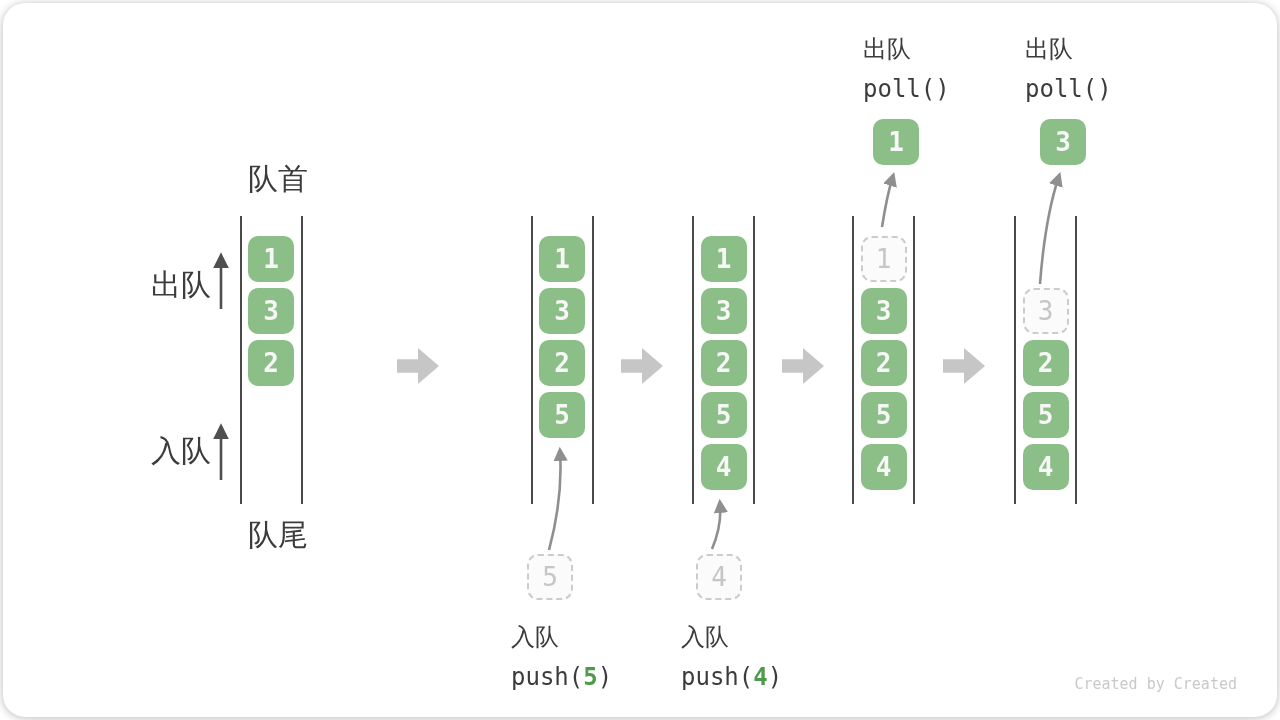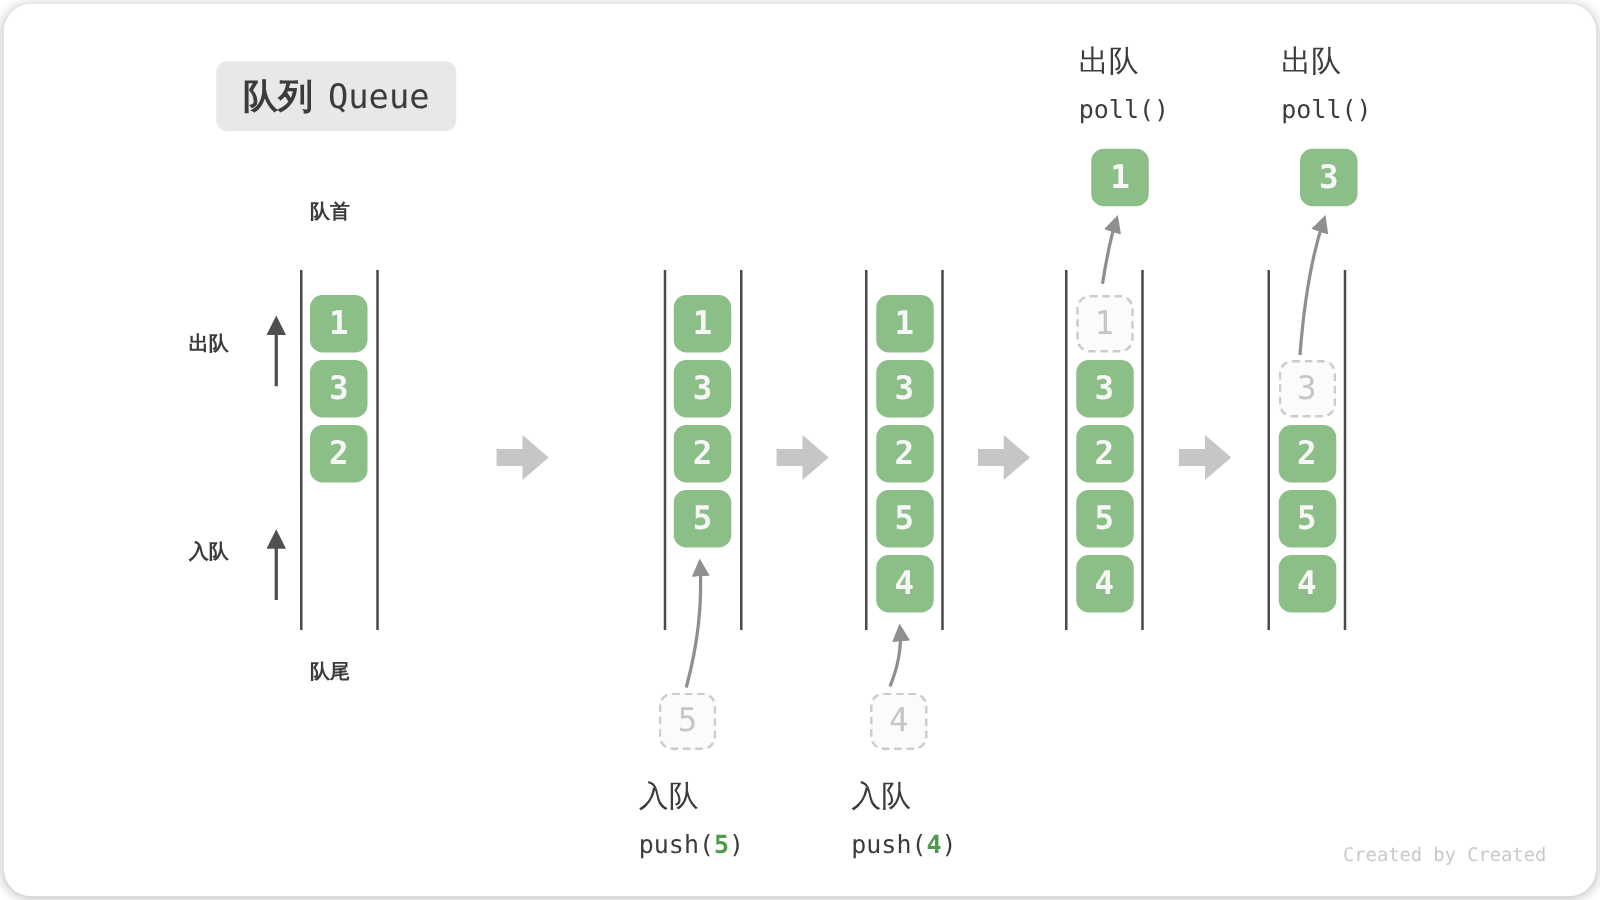--- a/index.html
+++ b/index.html
@@ -7,58 +7,54 @@
          font-family:"DejaVu Sans","Liberation Sans",sans-serif;}
   .card{position:absolute;left:3px;top:3px;right:3px;bottom:3px;background:#ffffff;
         border-radius:22px;box-shadow:0 1px 9px rgba(0,0,0,0.28);}
   
   .title-badge{position:absolute;left:170px;top:46px;width:192px;height:56px;
                background:var(--badge-bg);border-radius:9px;display:flex;
                align-items:center;justify-content:center;gap:12px;}
   .title-zh{font-size:28px;font-weight:700;color:var(--text-dark);}
   .title-en{font-size:27px;font-family:"DejaVu Sans Mono","Liberation Mono",monospace;color:var(--text-dark);}
   
-  .side-label{position:absolute;font-size:16px;font-weight:700;color:var(--text-dark);white-space:nowrap;}
+  .side-label{position:absolute;font-size:30px;font-weight:400;color:var(--text-dark);white-space:nowrap;}
   .lbl-front{left:245px;top:156px;}
-  .lbl-rear{left:245px;top:524px;}
+  .lbl-rear{left:245px;top:512px;}
   .lbl-dequeue{left:148px;top:262px;}
   .lbl-enqueue{left:148px;top:428px;}
   
   .wall{position:absolute;width:2px;background:var(--wall);}
   .element{position:absolute;width:46px;height:46px;border-radius:10px;
            display:flex;align-items:center;justify-content:center;
            font-family:"DejaVu Sans Mono","Liberation Mono",monospace;
            font-size:26px;box-sizing:border-box;}
   .element.solid{background:var(--element);color:#f7f7f7;font-weight:700;}
   .element.ghost{background:#fbfbfb;border:2px dashed var(--ghost-border);
                  color:var(--ghost-text);font-weight:400;border-radius:11px;}
   
   .block-arrow{position:absolute;top:345px;width:42px;height:36px;background:var(--arrow-block);
                clip-path:polygon(0 31%,50% 31%,50% 0,100% 50%,50% 100%,50% 69%,0 69%);}
   
   .overlay{position:absolute;left:0;top:0;width:1280px;height:720px;pointer-events:none;}
   
   .op-label{position:absolute;color:var(--text-dark);}
   .op-line-zh{font-size:24px;margin-bottom:10px;}
-  .op-line-code{font-family:"DejaVu Sans Mono","Liberation Mono",monospace;font-size:20px;}
+  .op-line-code{font-family:"DejaVu Sans Mono","Liberation Mono",monospace;font-size:24px;}
   .code-accent{color:var(--code-accent);font-weight:700;}
   .watermark{position:absolute;right:40px;bottom:24px;
              font-family:"DejaVu Sans Mono","Liberation Mono",monospace;
              font-size:15px;color:var(--watermark);}
 </style>
 </head>
 <body>
 
 <div class="stage">
   <div class="card">
 
-    <div class="title-badge">
-      <span class="title-zh">队列</span>
-      <span class="title-en">Queue</span>
-    </div>
 
     <div class="side-label lbl-front">队首</div>
     <div class="side-label lbl-rear">队尾</div>
     <div class="side-label lbl-dequeue">出队</div>
     <div class="side-label lbl-enqueue">入队</div>
 
     <svg class="overlay" viewBox="0 0 1280 720">
       <defs>
         <marker id="ah-gray" viewBox="0 0 10 10" refX="7" refY="5" markerWidth="5.5" markerHeight="5.5" orient="auto-start-reverse">
           <path d="M0,0 L10,5 L0,10 z" fill="#8F8F8F"></path>

